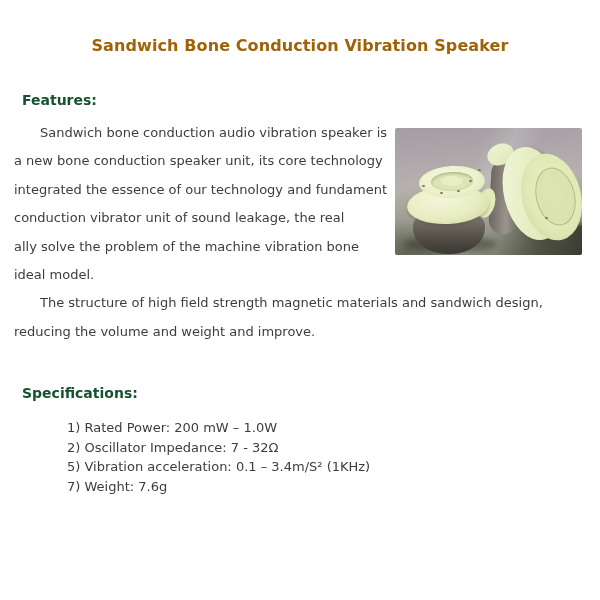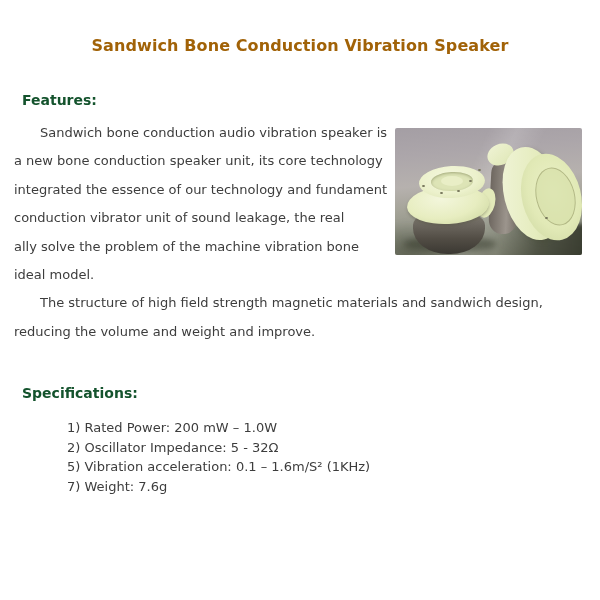--- a/index.html
+++ b/index.html
@@ -115,18 +115,18 @@
       <div class="speck sp3"></div>
       <div class="speck sp4"></div>
       <div class="speck sp5"></div>
     </div>
   </div>
 
   <div class="section-heading specs-heading">Specifications:</div>
 
   <div class="specs-list">
     <div class="sline">1) Rated Power: 200 mW – 1.0W</div>
-    <div class="sline">2) Oscillator Impedance: 5 - 32Ω</div>
-    <div class="sline">5) Vibration acceleration: 0.1 – 1.6m/S² (1KHz)</div>
+    <div class="sline">2) Oscillator Impedance: 7 - 32Ω</div>
+    <div class="sline">5) Vibration acceleration: 0.1 – 3.4m/S² (1KHz)</div>
     <div class="sline">7) Weight: 7.6g</div>
   </div>
 
 </div>
 
 </body></html>

